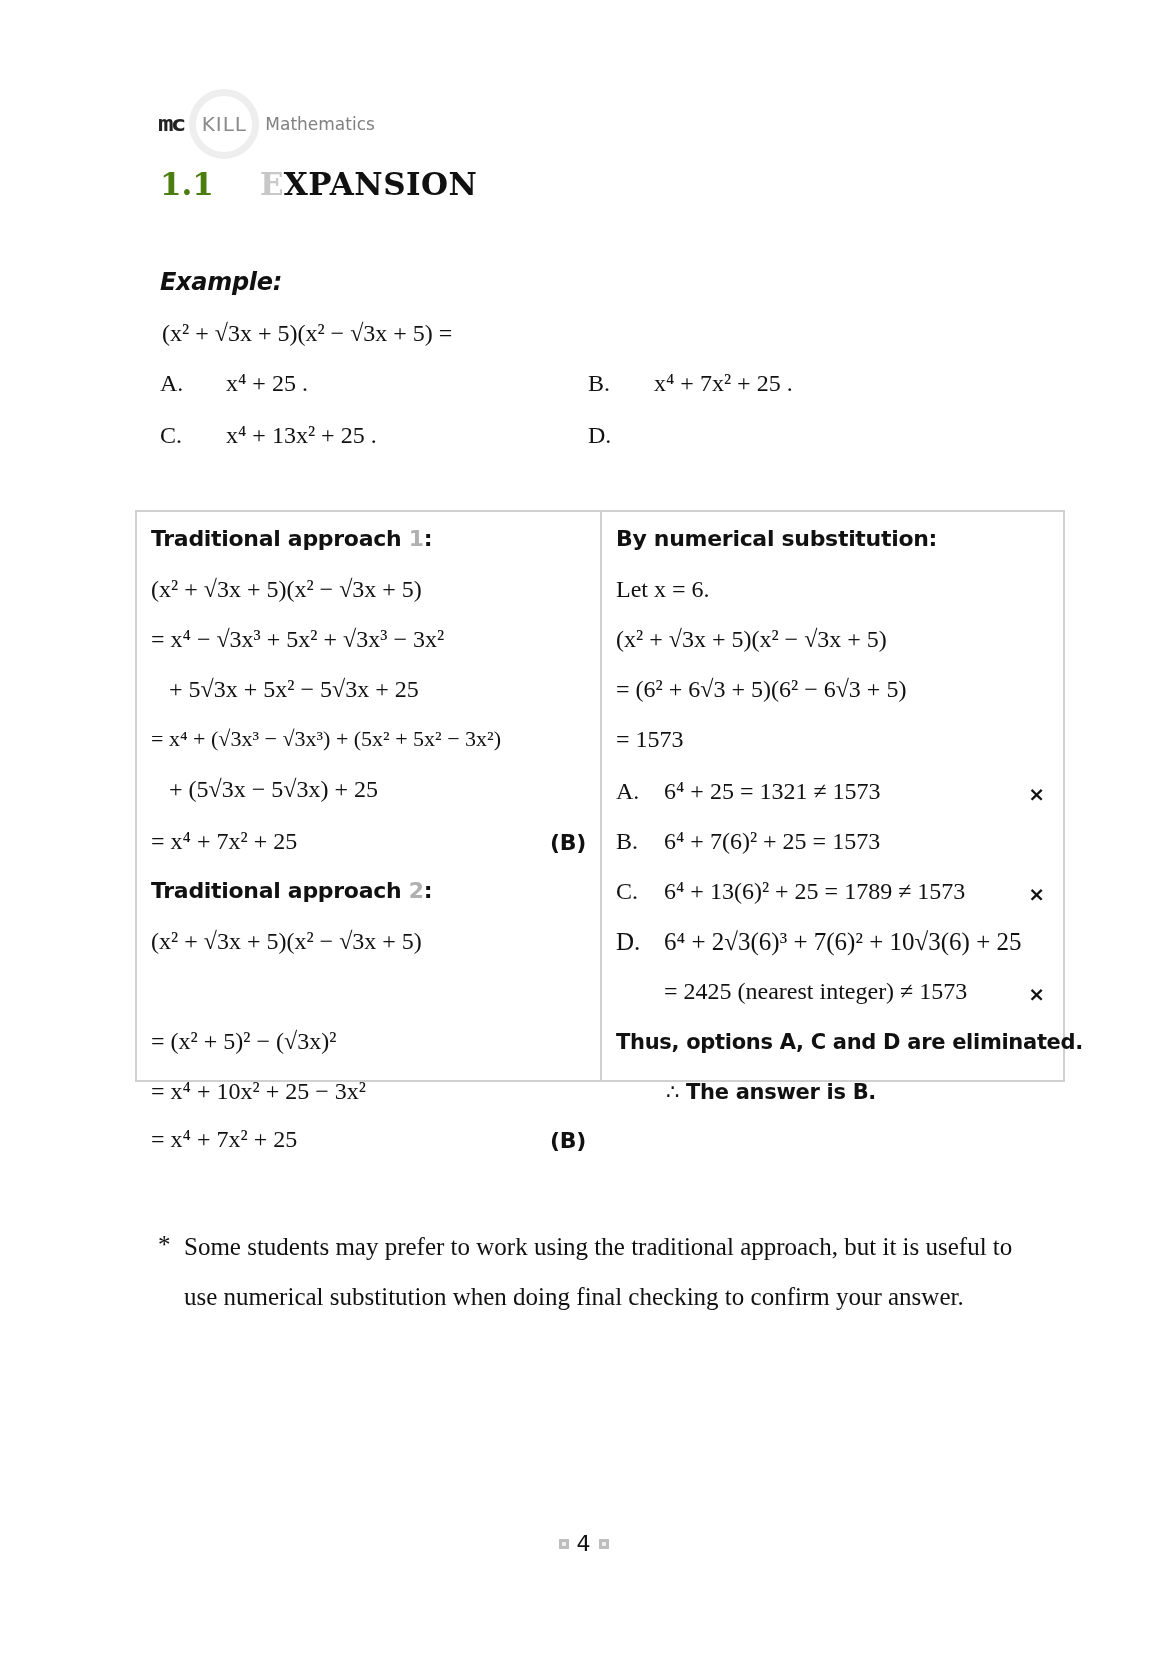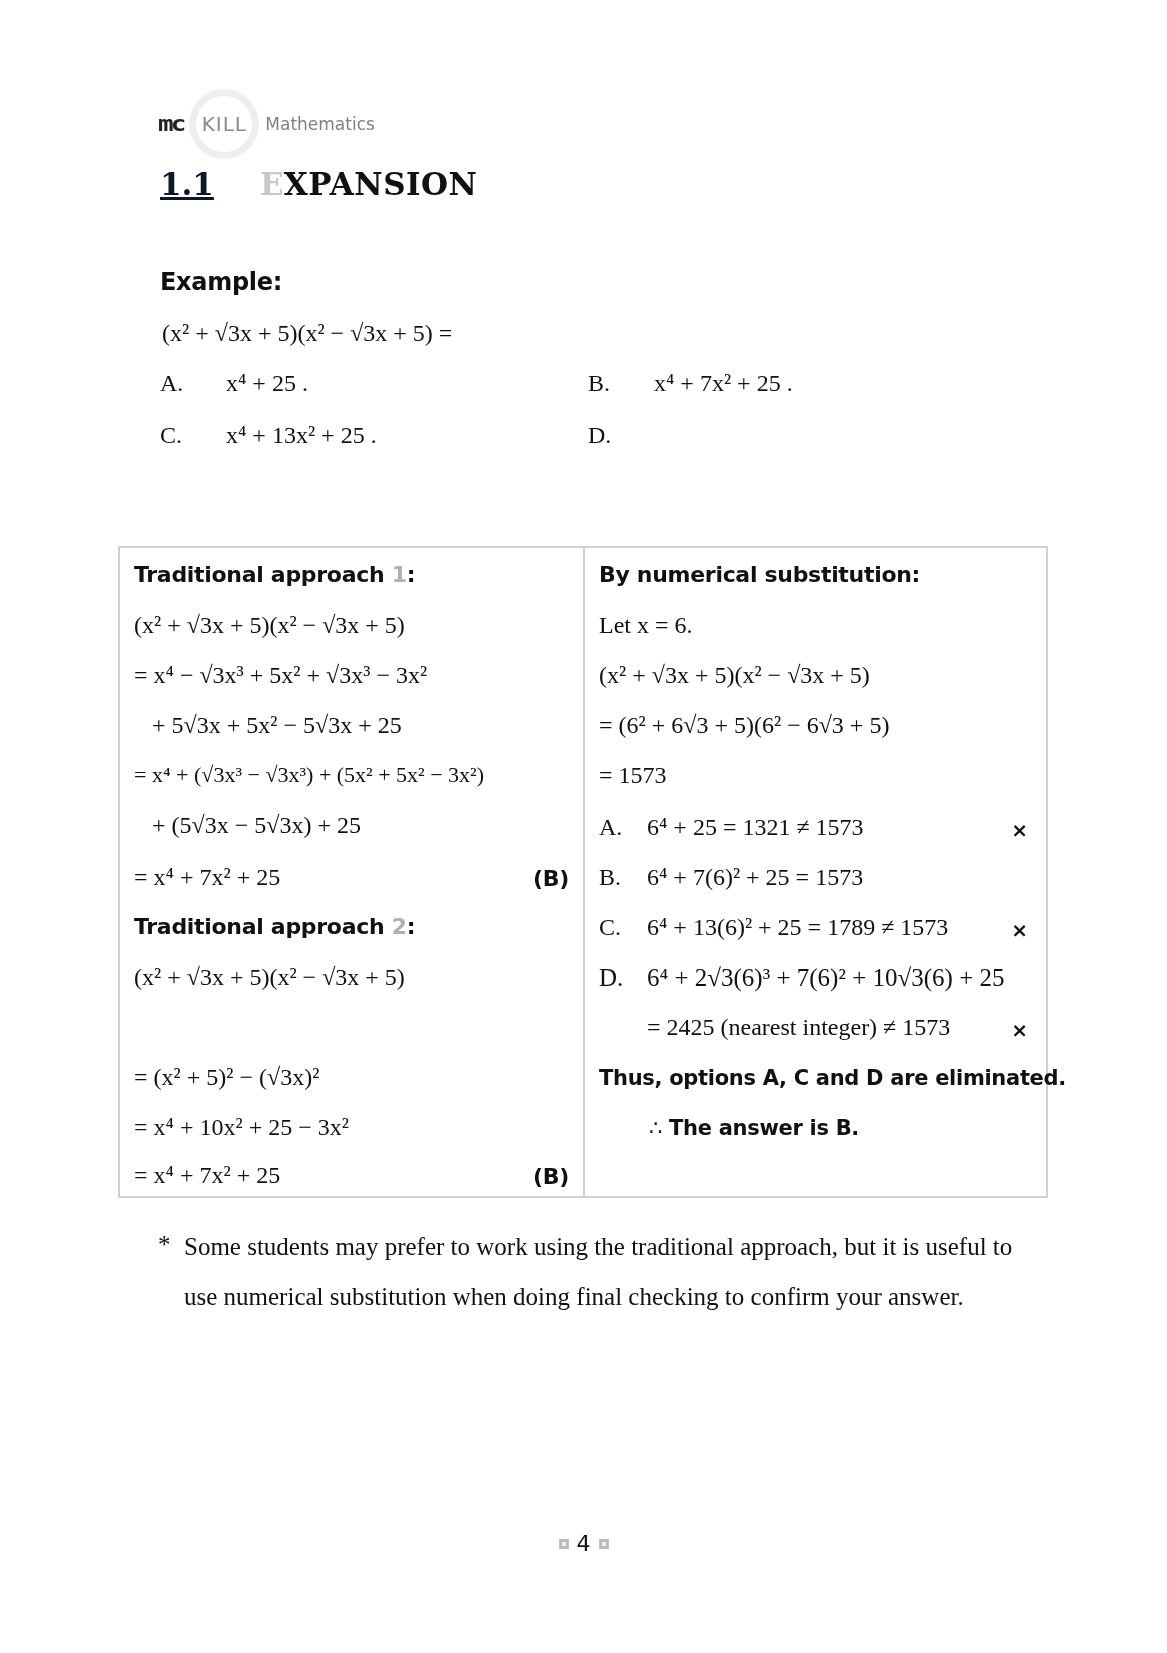--- a/index.html
+++ b/index.html
@@ -10,31 +10,31 @@
 
   
   .brand { position: absolute; left: 158px; top: 104px; height: 40px; display: flex; align-items: center; }
   .brand .logo-mc { font-family: "DejaVu Sans Mono", monospace; font-size: 26px; font-weight: bold; letter-spacing: -3px; color: #222; transform: scaleY(0.8); }
   .brand .logo-circle { position: relative; width: 70px; height: 70px; margin-left: 6px; display: flex; align-items: center; justify-content: center; }
   .brand .logo-circle::before { content: ""; position: absolute; inset: 0; border-radius: 50%; border: 7px solid #eeeeee; }
   .brand .logo-kill { position: relative; font-family: "DejaVu Sans", sans-serif; font-size: 20px; color: #8a8a8a; letter-spacing: 1px; font-weight: 400; }
   .brand .logo-subject { font-family: "DejaVu Sans", sans-serif; font-size: 17px; color: #808080; margin-left: 6px; }
 
   .section-title { position: absolute; left: 160px; top: 166px; font-family: "DejaVu Serif", "Liberation Serif", serif; font-weight: bold; font-size: 31px; display: flex; }
-  .section-title .num { color: #0f172a; width: 100px; text-decoration: underline; }
+  .section-title .num { color: #4d7c0f; width: 100px; }
   .section-title .first { color: #c8c8c8; }
   .section-title .rest { color: #111; letter-spacing: 0.5px; }
 
-  .example-label { position: absolute; left: 160px; top: 268px; font-size: 24px; }
+  .example-label { position: absolute; left: 160px; top: 268px; font-size: 24px; font-style: italic; }
   .example-q { position: absolute; left: 162px; top: 320px; font-size: 24px; }
   .opt { position: absolute; font-size: 24px; display: flex; }
   .opt .lbl { width: 66px; }
 
   
-  .sol-table { position: absolute; left: 118px; top: 510px; width: 930px; height: 652px; border: 2px solid #d0d0d0; box-sizing: border-box; display: flex; margin-top: 36px; }
+  .sol-table { position: absolute; left: 135px; top: 510px; width: 930px; height: 572px; border: 2px solid #d0d0d0; box-sizing: border-box; display: flex; }
   .col { position: relative; height: 100%; box-sizing: border-box; }
   .col-left { width: 465px; border-right: 2px solid #d0d0d0; }
   .col-right { flex: 1; padding-left: 16px; }
   .row { position: absolute; left: 14px; right: 14px; font-size: 24px; white-space: nowrap; }
   .row.head { font-size: 22px; }
   .gray-num { color: #b0b0b0; }
   .mark-b { position: absolute; right: 14px; font-size: 22px; }
   .xmark { position: absolute; right: 18px; font-size: 20px; font-weight: bold; }
 
   .note { position: absolute; left: 158px; top: 1222px; width: 860px; font-size: 25px; line-height: 50px; }

